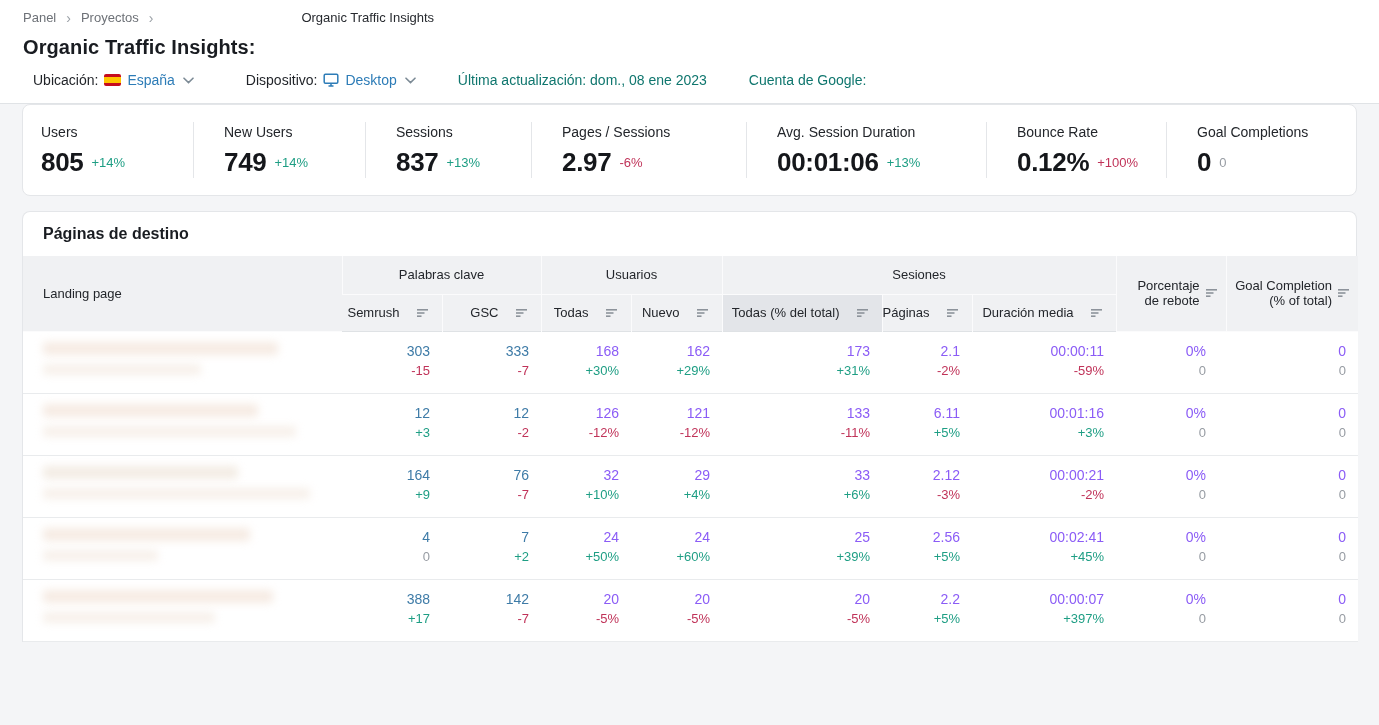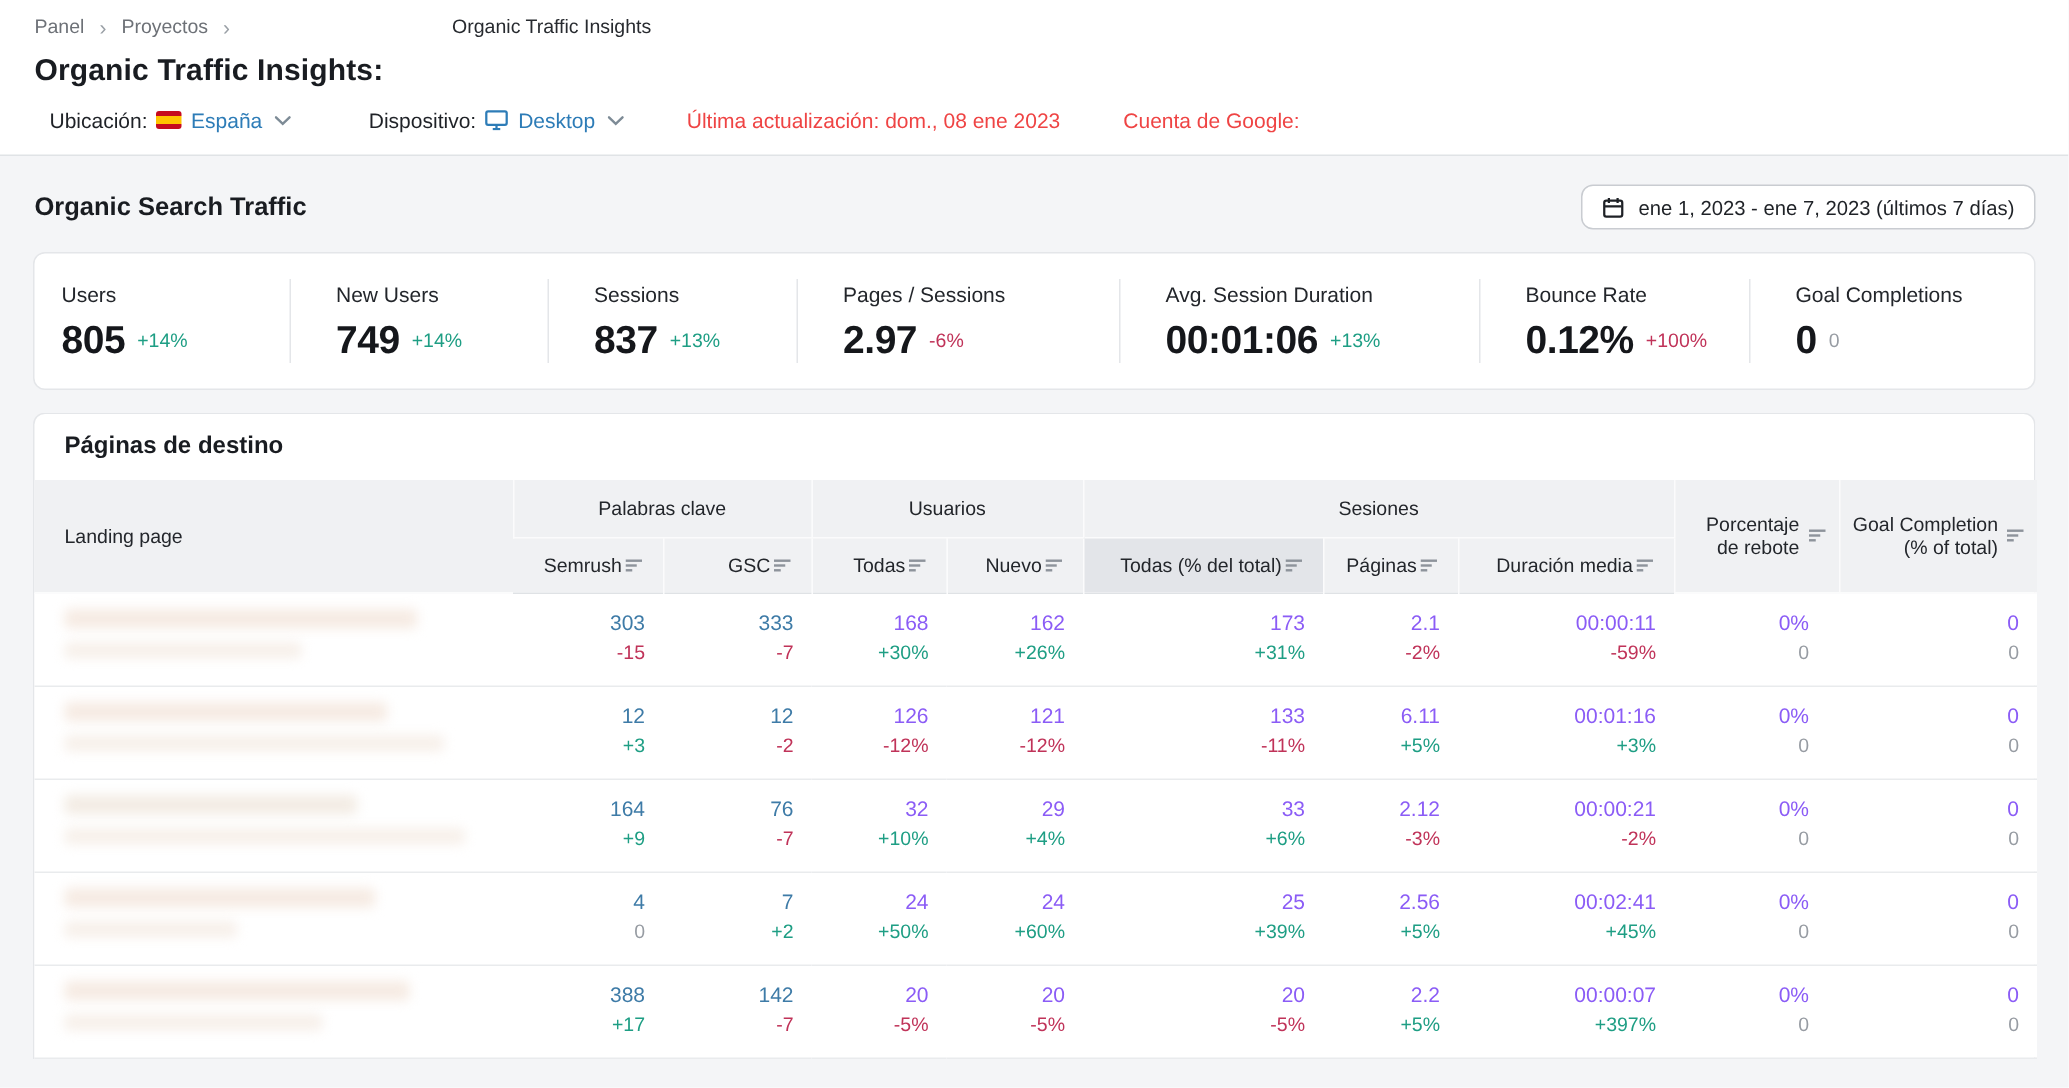--- a/index.html
+++ b/index.html
@@ -26,21 +26,21 @@
   .page-title { font-size: 20px; font-weight: 700; color: #191c21; margin-top: 11px; letter-spacing: .1px; }
   .filters { display: flex; align-items: center; margin-top: 13px; font-size: 14px; gap: 42px; }
   .filter { display: inline-flex; align-items: center; gap: 6px; cursor: pointer; margin-left: 10px; }
   .f-label { color: #1f2227; }
   .f-value { color: #2d7cb7; }
   .flag {
     width: 17px; height: 12px; border-radius: 2px; display: inline-block;
     background: linear-gradient(180deg, #c60b1e 0 27%, #ffc400 27% 73%, #c60b1e 73% 100%);
   }
   .chev { margin-left: 2px; }
-  .f-static { color: #ef4444; }
+  .f-static { color: #0f766e; }
 
   
   .content { flex: 1; padding: 0 22px; background: #f4f5f7; }
   .section-head { display: flex; align-items: center; justify-content: space-between; padding: 19px 0 15px 1px; }
   .section-title { font-size: 17px; font-weight: 700; color: #191c21; }
   .date-btn {
     display: inline-flex; align-items: center; gap: 9px;
     background: #ffffff; border: 1px solid #c9ccd1; border-radius: 8px;
     height: 30px; padding: 0 13px; font-size: 13.5px; color: #1f2227;
     font-family: inherit; cursor: pointer;
@@ -77,21 +77,21 @@
     border-left: 1px solid #fbfbfc; cursor: pointer;
   }
   thead th:first-child { border-left: none; }
   .group-row th { height: 38px; text-align: center; border-bottom: 1px solid #fbfbfc; }
   .sub-row th { height: 37px; text-align: right; padding-right: 13px; }
   th.landing-h { text-align: left; padding-left: 20px; vertical-align: middle; cursor: default; }
   th.sorted { background: #e3e5e9; }
   th.span-h { vertical-align: middle; padding: 0 8px; }
   .span-inner { display: flex; align-items: center; justify-content: flex-start; gap: 6px; }
   .span-inner .lbl { text-align: right; line-height: 15px; }
-  .sub-lbl { display: inline-flex; align-items: center; gap: 2px; }
+  .sub-lbl { display: inline-flex; align-items: center; gap: 17px; }
   thead { border-bottom: 1px solid #dfe2e5; }
 
   tbody td { border-bottom: 1px solid #e9ebed; text-align: right; padding: 10px 12px 12px 0; vertical-align: top; background: #fff; }
   tbody td.landing { text-align: left; padding-left: 20px; }
   td .val { font-size: 14px; color: #8b5cf6; line-height: 19px; }
   td .val.link { color: #3e7ba7; cursor: pointer; }
   td .delta { font-size: 13px; line-height: 20px; }
   .c-g { color: #1e9e84; }
   .c-r { color: #c03359; }
   .c-n { color: #979ca3; }
@@ -149,30 +149,20 @@
             <path d="M1 1.2 L5.5 5.6 L10 1.2" stroke="#7d8b96" stroke-width="1.6" fill="none" stroke-linecap="round"></path>
           </svg>
       </div>
       <div class="f-static" data-name="last-update-text">Última actualización: dom., 08 ene 2023</div>
       <div class="f-static" data-name="google-account-label">Cuenta de Google:</div>
     </div>
   </header>
 
   <main class="content" data-name="main-content">
 
-    <div class="section-head" data-name="section-header">
-      <h2 class="section-title" data-name="section-title">Organic Search Traffic</h2>
-      <button class="date-btn" data-name="date-range-button">
-        <svg data-name="calendar-icon" width="15" height="15" viewBox="0 0 15 15">
-            <rect x="1.5" y="2.8" width="12" height="10.6" rx="1.4" stroke="#1e2126" stroke-width="1.5" fill="none"></rect>
-            <path d="M4.6 1 v3.4 M10.4 1 v3.4 M2 6.6 h11" stroke="#1e2126" stroke-width="1.5" fill="none"></path>
-          </svg>
-        <span data-name="date-range-label">ene 1, 2023 - ene 7, 2023 (últimos 7 días)</span>
-      </button>
-    </div>
 
     <section class="metrics-card" data-name="metrics-card" id="metrics">
         <div class="metric" data-name="metric-users">
           <div class="m-label" data-name="metric-label">Users</div>
           <div class="m-row">
             <span class="m-value" data-name="metric-value">805</span>
             <span class="m-delta c-g" data-name="metric-delta">+14%</span>
           </div>
         </div>
         <div class="metric" data-name="metric-new-users">
@@ -333,21 +323,21 @@
               <td data-name="cell-gsc">
                 <div class="val link" data-name="cell-value-link">333</div>
                 <div class="delta c-r" data-name="cell-delta">-7</div>
               </td>
               <td data-name="cell-users-all">
                 <div class="val" data-name="cell-value">168</div>
                 <div class="delta c-g" data-name="cell-delta">+30%</div>
               </td>
               <td data-name="cell-users-new">
                 <div class="val" data-name="cell-value">162</div>
-                <div class="delta c-g" data-name="cell-delta">+26%</div>
+                <div class="delta c-g" data-name="cell-delta">+29%</div>
               </td>
               <td data-name="cell-sessions-all">
                 <div class="val" data-name="cell-value">173</div>
                 <div class="delta c-g" data-name="cell-delta">+31%</div>
               </td>
               <td data-name="cell-sessions-pages">
                 <div class="val" data-name="cell-value">2.1</div>
                 <div class="delta c-r" data-name="cell-delta">-2%</div>
               </td>
               <td data-name="cell-avg-duration">

